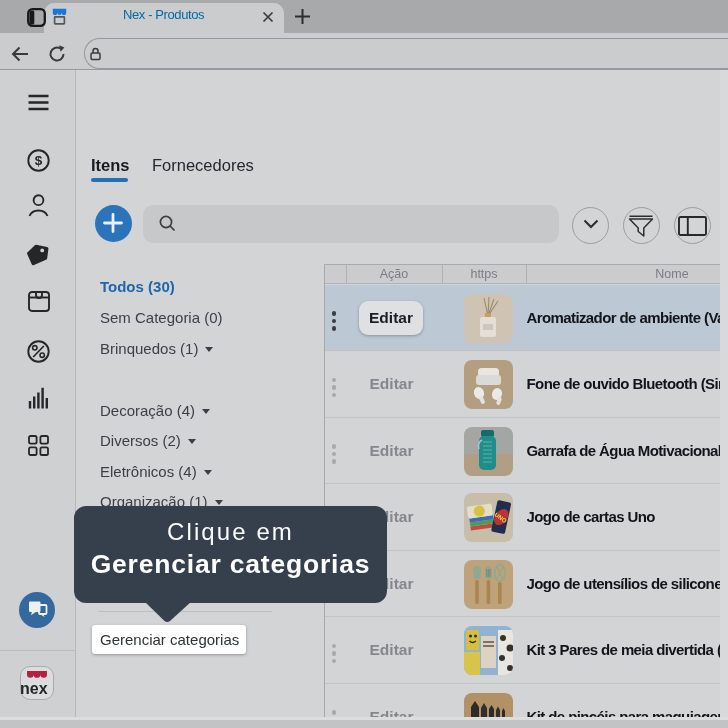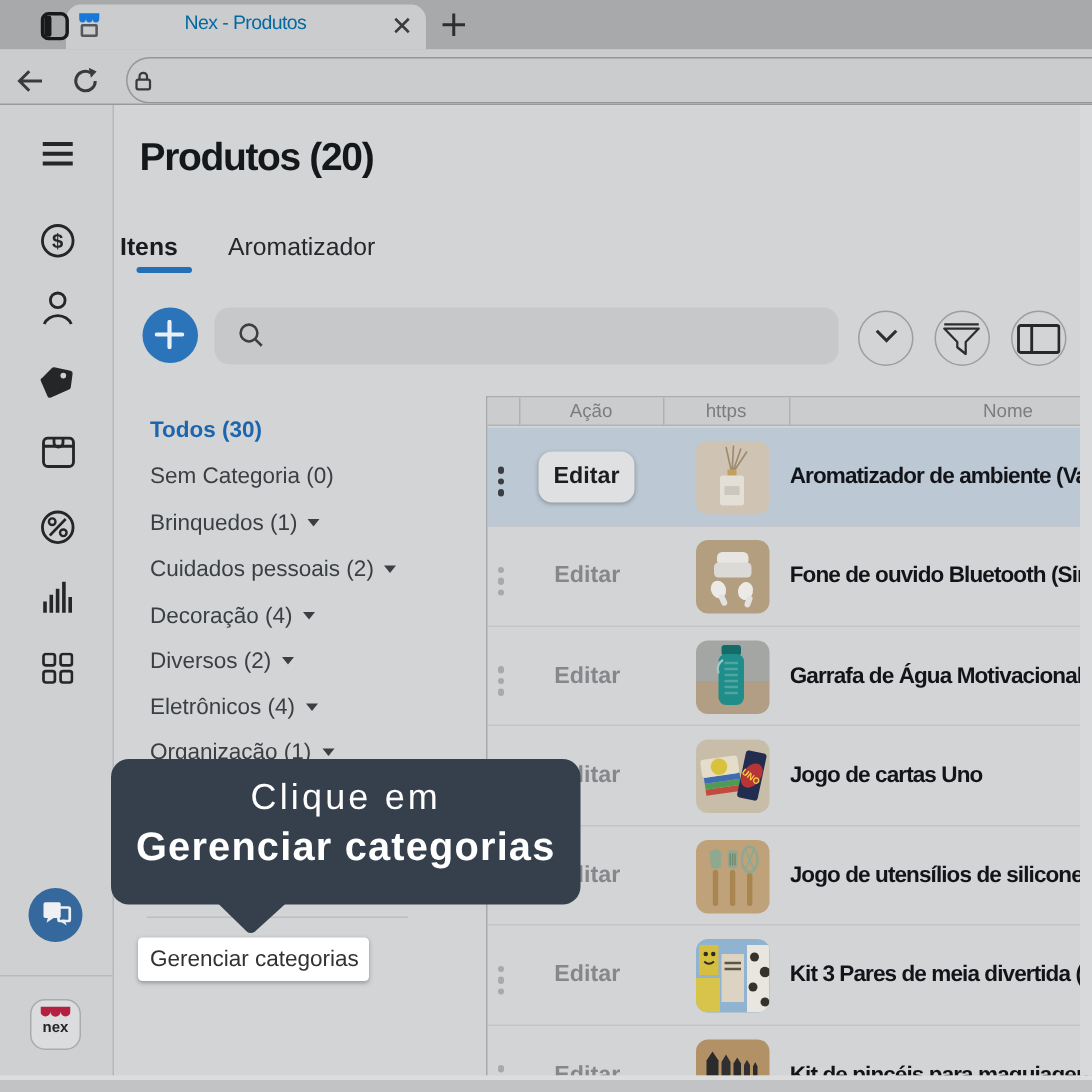--- a/index.html
+++ b/index.html
@@ -19,21 +19,21 @@
   
   #sidebar { left:0; top:70px; width:76px; height:647px; background:#cfd0d2; border-right:1px solid #b6b7b9; }
   #sbdivider { left:0; top:650px; width:76px; height:1px; background:#babbbc; }
   #chatbtn { left:19px; top:592px; width:36px; height:36px; border-radius:50%; background:#35689d; }
   #nexbox { left:20px; top:666px; width:34px; height:34px; border-radius:10px; background:#dbdcdd; border:1px solid #ababad; }
   #hstrip { left:0; top:717px; width:728px; height:3px; background:#dcdddd; }
   #bottomband { left:0; top:720px; width:728px; height:8px; background:#c2c3c4; }
   #vscroll { left:720px; top:70px; width:8px; height:647px; background:#d8d9da; }
   
   h1 { position:absolute; left:93px; top:89px; font-size:26px; font-weight:700; color:#15181b; letter-spacing:-0.9px; }
-  #tab-itens { left:80px; top:156px; font-size:16.5px; font-weight:700; color:#191b1e; }
+  #tab-itens { left:91px; top:156px; font-size:16.5px; font-weight:700; color:#191b1e; }
   #tab-forn { left:152px; top:156px; font-size:16.5px; color:#26282b; }
   #tabline { left:91px; top:178px; width:37px; height:3.5px; background:#2470b8; border-radius:2px; }
   #plusbtn { left:94.5px; top:204.5px; width:37px; height:37px; border-radius:50%; background:#2b74ba; }
   #searchbar { left:143px; top:205px; width:416px; height:38px; border-radius:10px; background:#c7c8ca; }
   .cbtn { width:37px; height:37px; border-radius:50%; border:1px solid #9d9ea0; top:206.5px; }
   
   .cat { left:100px; font-size:15px; color:#3b3f44; white-space:nowrap; }
   .caret { display:inline-block; width:0; height:0; border-left:4px solid transparent; border-right:4px solid transparent; border-top:5px solid #3b3f44; margin-left:7px; vertical-align:2px; }
   #catdiv { left:98px; top:611px; width:174px; height:1px; background:#bdbebf; }
   
@@ -135,25 +135,24 @@
   <svg class="abs" style="left:27px; top:600px;" width="21" height="20" viewBox="0 0 21 20">
     <rect x="12" y="5" width="7.5" height="9" rx="1" fill="none" stroke="#eef0f2" stroke-width="1.8"></rect>
     <path d="M16 13 L17.5 17 L12 13.5 Z" fill="#eef0f2"></path>
     <rect x="2" y="1.5" width="11.5" height="10.5" rx="1.2" fill="#eef0f2"></rect>
     <path d="M5 11.5 L4 15.2 L9.5 11.5 Z" fill="#eef0f2"></path>
   </svg>
   <div class="abs" id="nexbox"></div>
   <svg class="abs" style="left:27px; top:671px;" width="20" height="8" viewBox="0 0 20 8">
     <path d="M0 0 H20 V3.4 A3.3 3.3 0 0 1 13.4 3.4 A3.3 3.3 0 0 1 6.6 3.4 A3.3 3.3 0 0 1 0 3.4 Z" fill="#b52040"></path>
   </svg>
-  <div class="abs" style="left:20px; top:680px; width:34px; text-align:center; font-size:10px; font-weight:700; color:#232527;">nex</div>
-
-  <h1>Produtos (20)</h1>
+  <div class="abs" style="left:20px; top:680px; width:34px; text-align:left; font-size:16px; font-weight:700; color:#232527;">nex</div>
+
   <div class="abs" id="tab-itens">Itens</div>
-  <div class="abs" id="tab-forn">Aromatizador</div>
+  <div class="abs" id="tab-forn">Fornecedores</div>
   <div class="abs" id="tabline"></div>
   <div class="abs" id="plusbtn"></div>
   <svg class="abs" style="left:103px; top:213px; z-index:2;" width="20" height="20" viewBox="0 0 20 20">
     <path d="M10 1.5 V18.5 M1.5 10 H18.5" stroke="#e9f0f7" stroke-width="2.8" stroke-linecap="round"></path>
   </svg>
   <div class="abs" id="searchbar"></div>
   <svg class="abs" style="left:159px; top:215px;" width="17" height="17" viewBox="0 0 17 17">
     <circle cx="7" cy="7" r="5.6" fill="none" stroke="#3c3e40" stroke-width="1.7"></circle>
     <path d="M11.2 11.2 L15.5 15.5" stroke="#3c3e40" stroke-width="1.7"></path>
   </svg>
@@ -167,21 +166,20 @@
   </svg>
   <div class="abs cbtn" style="left:673.5px;"></div>
   <svg class="abs" style="left:678px; top:215.5px;" width="29" height="20" viewBox="0 0 29 20">
     <rect x="1" y="1" width="27" height="18" rx="1.5" fill="none" stroke="#26282a" stroke-width="1.9"></rect>
     <path d="M9.8 1 V19" stroke="#26282a" stroke-width="1.9"></path>
   </svg>
 
   <div class="abs cat" style="top:278px; color:#1d65ad; font-weight:700;">Todos (30)</div>
   <div class="abs cat" style="top:309px;">Sem Categoria (0)</div>
   <div class="abs cat" style="top:340px;">Brinquedos (1)<span class="caret"></span></div>
-  <div class="abs cat" style="top:371px;">Cuidados pessoais (2)<span class="caret"></span></div>
   <div class="abs cat" style="top:402px;">Decoração (4)<span class="caret"></span></div>
   <div class="abs cat" style="top:432px;">Diversos (2)<span class="caret"></span></div>
   <div class="abs cat" style="top:463px;">Eletrônicos (4)<span class="caret"></span></div>
   <div class="abs cat" style="top:493px;">Organização (1)<span class="caret"></span></div>
   <div class="abs" id="catdiv"></div>
 
   <div class="abs" id="tbl-top"></div>
   <div class="abs" id="tbl-left"></div>
   <div class="abs" id="thead"></div>
   <div class="abs thsep" style="left:345.5px;"></div>

